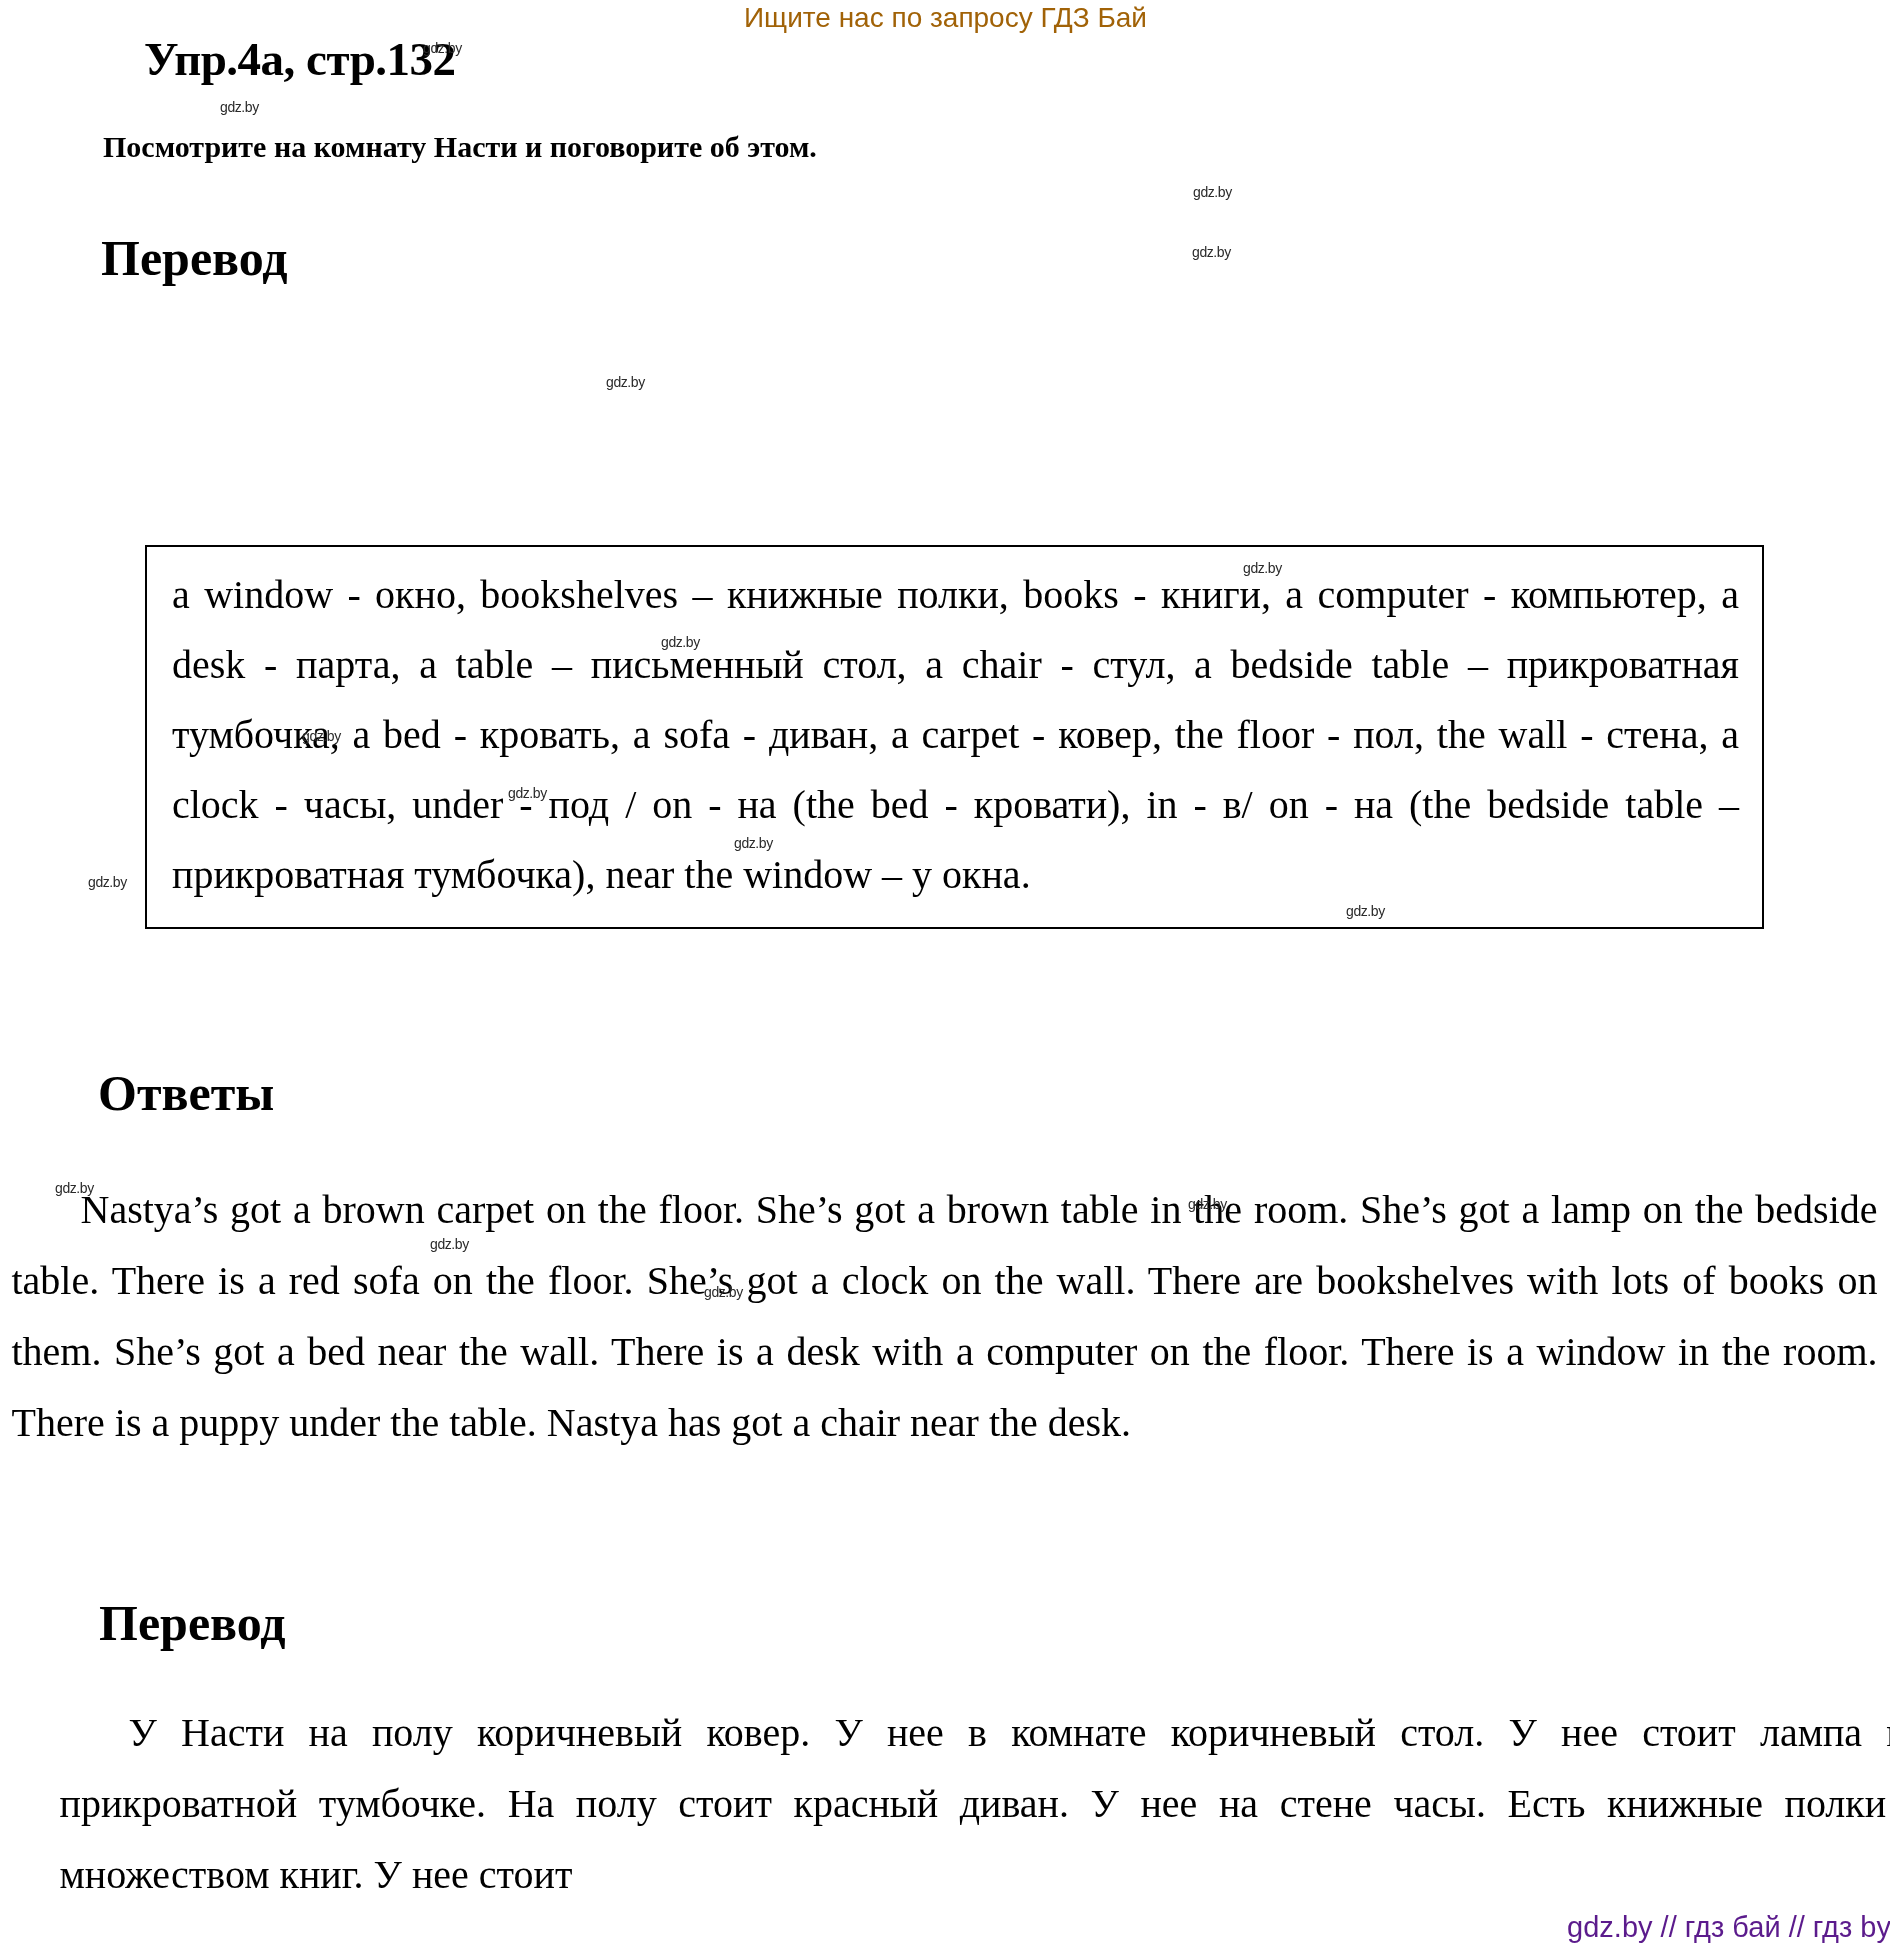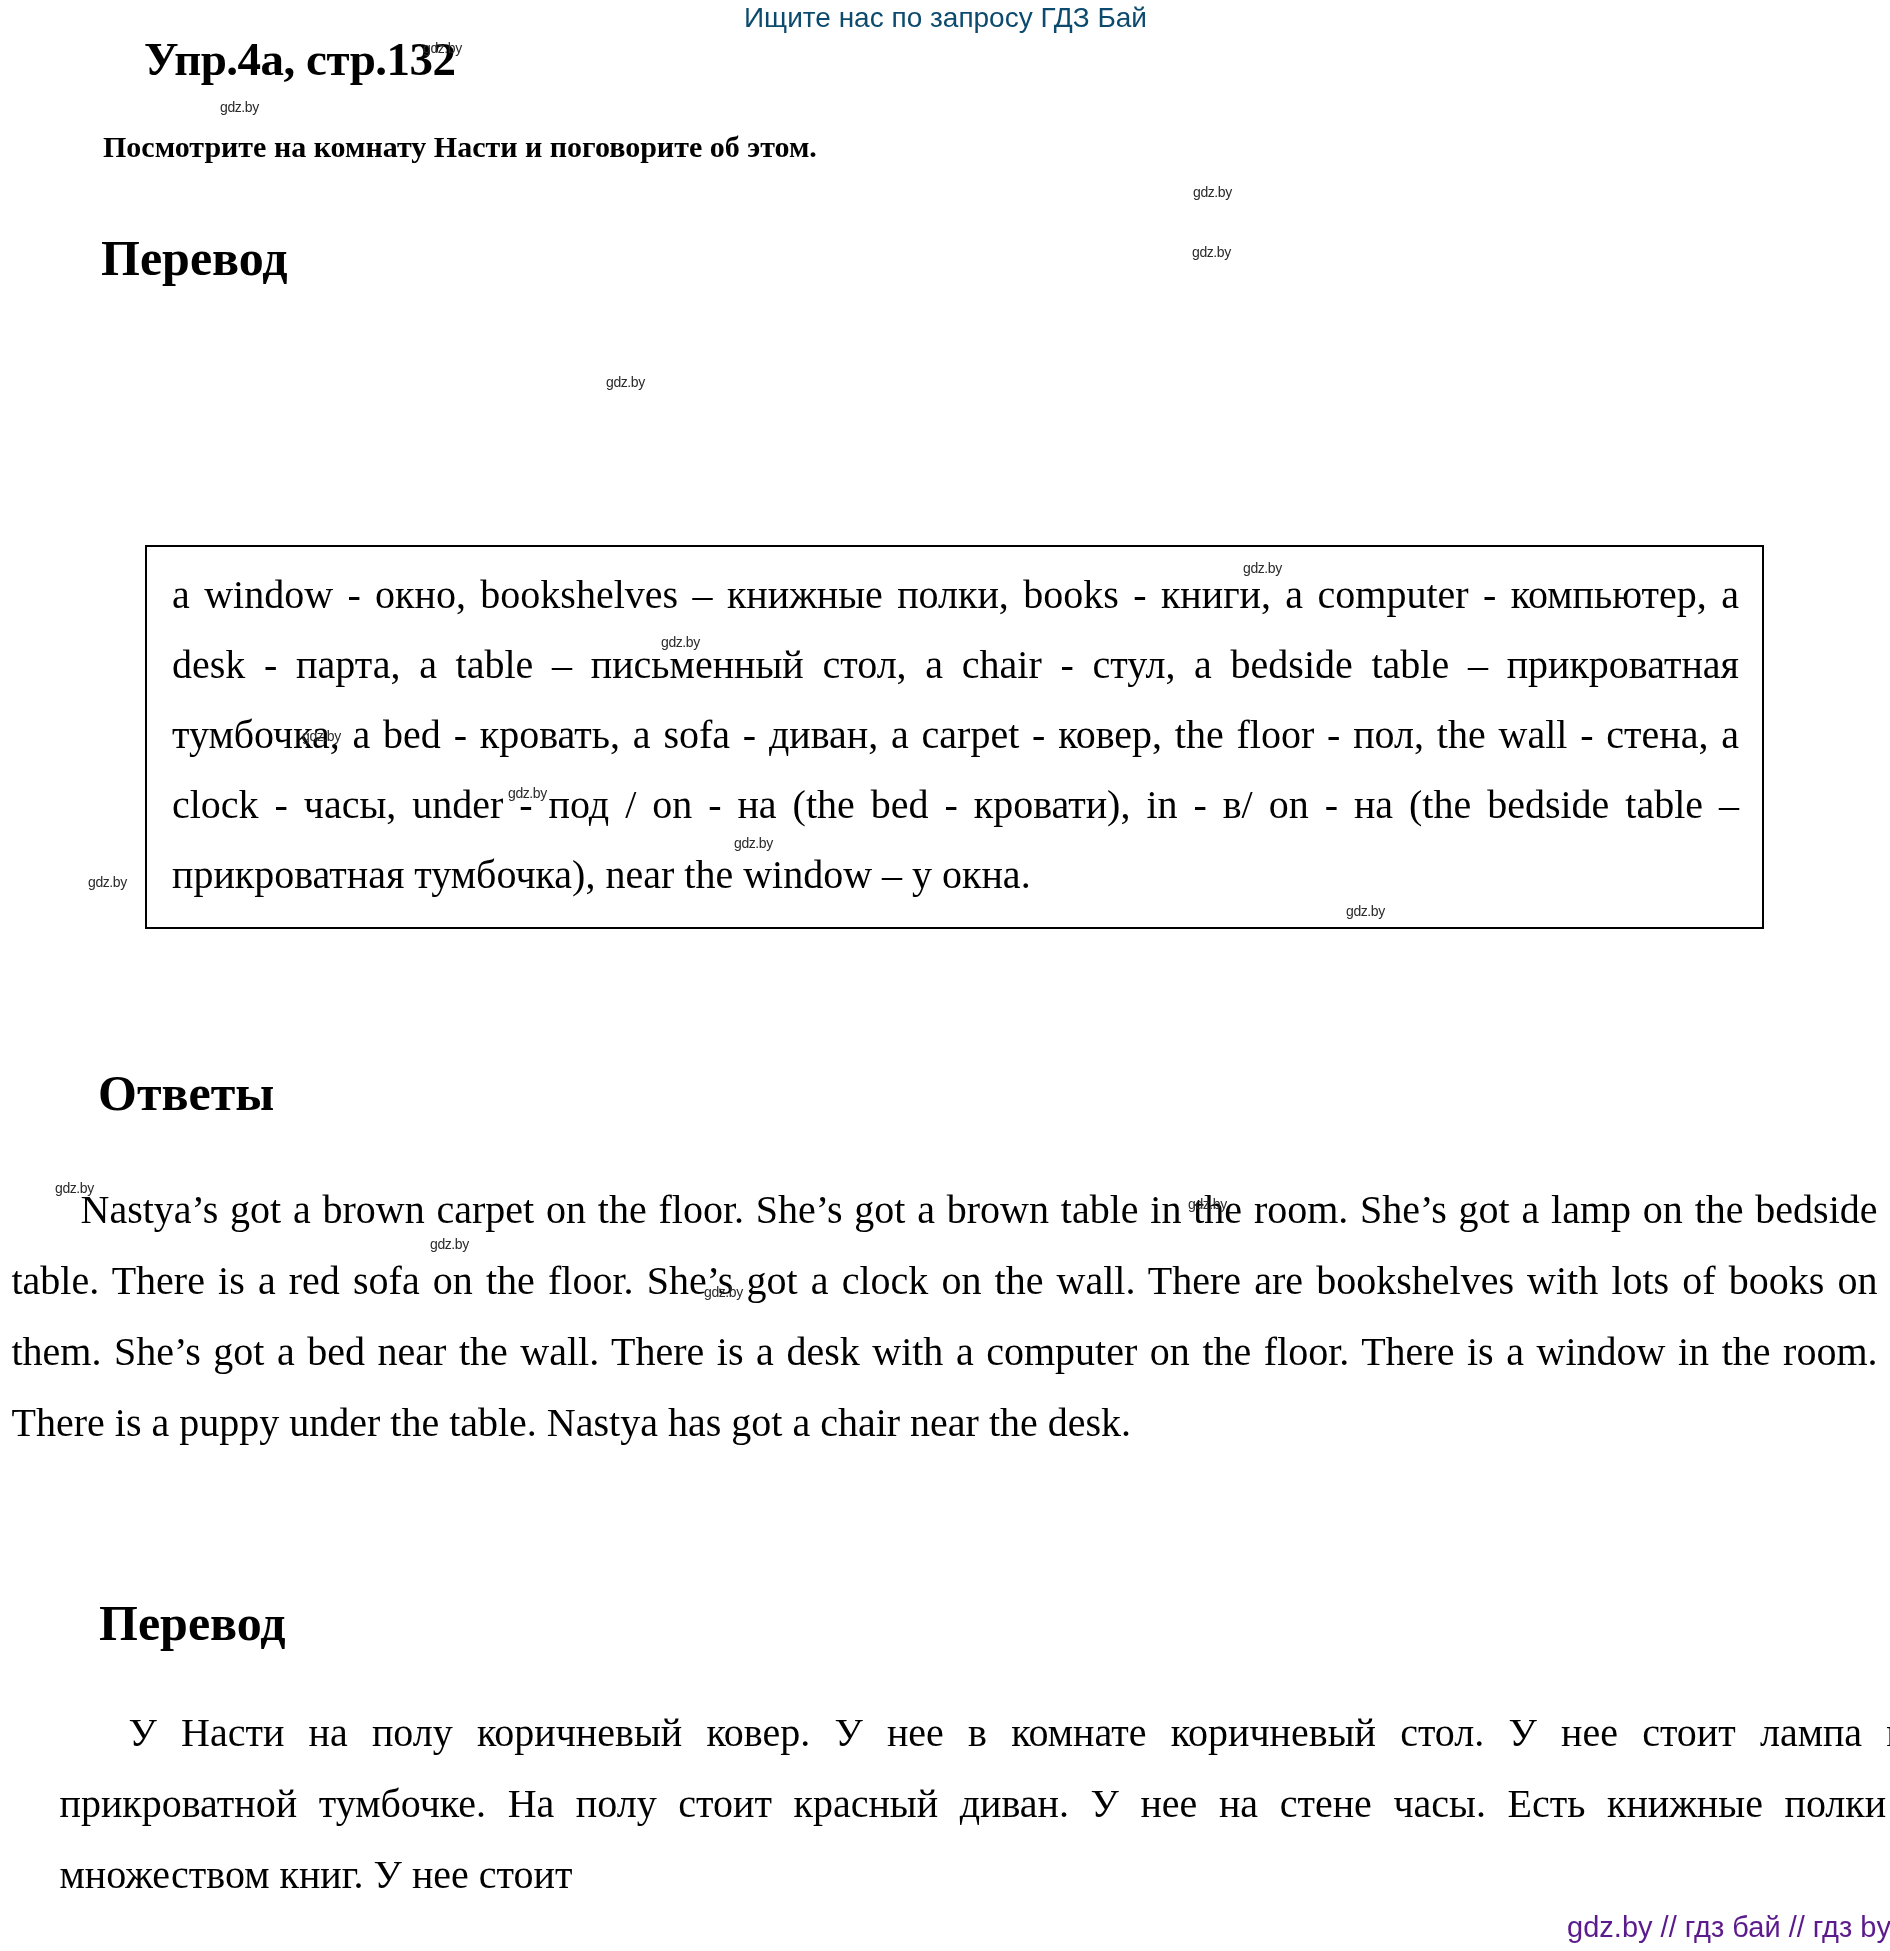--- a/index.html
+++ b/index.html
@@ -24,21 +24,21 @@
 
   
   .banner {
     position: absolute;
     top: 1.9px;
     left: 0;
     width: 1891px;
     text-align: center;
     font-family: "Liberation Sans", "DejaVu Sans", sans-serif;
     font-size: 28px;
-    color: #0c4a6e;
+    color: #a16207;
     letter-spacing: 0px;
     white-space: nowrap;
   }
 
   .title {
     position: absolute;
     left: 96px;
     top: 32px;
     font-size: 47px;
     font-weight: bold;

